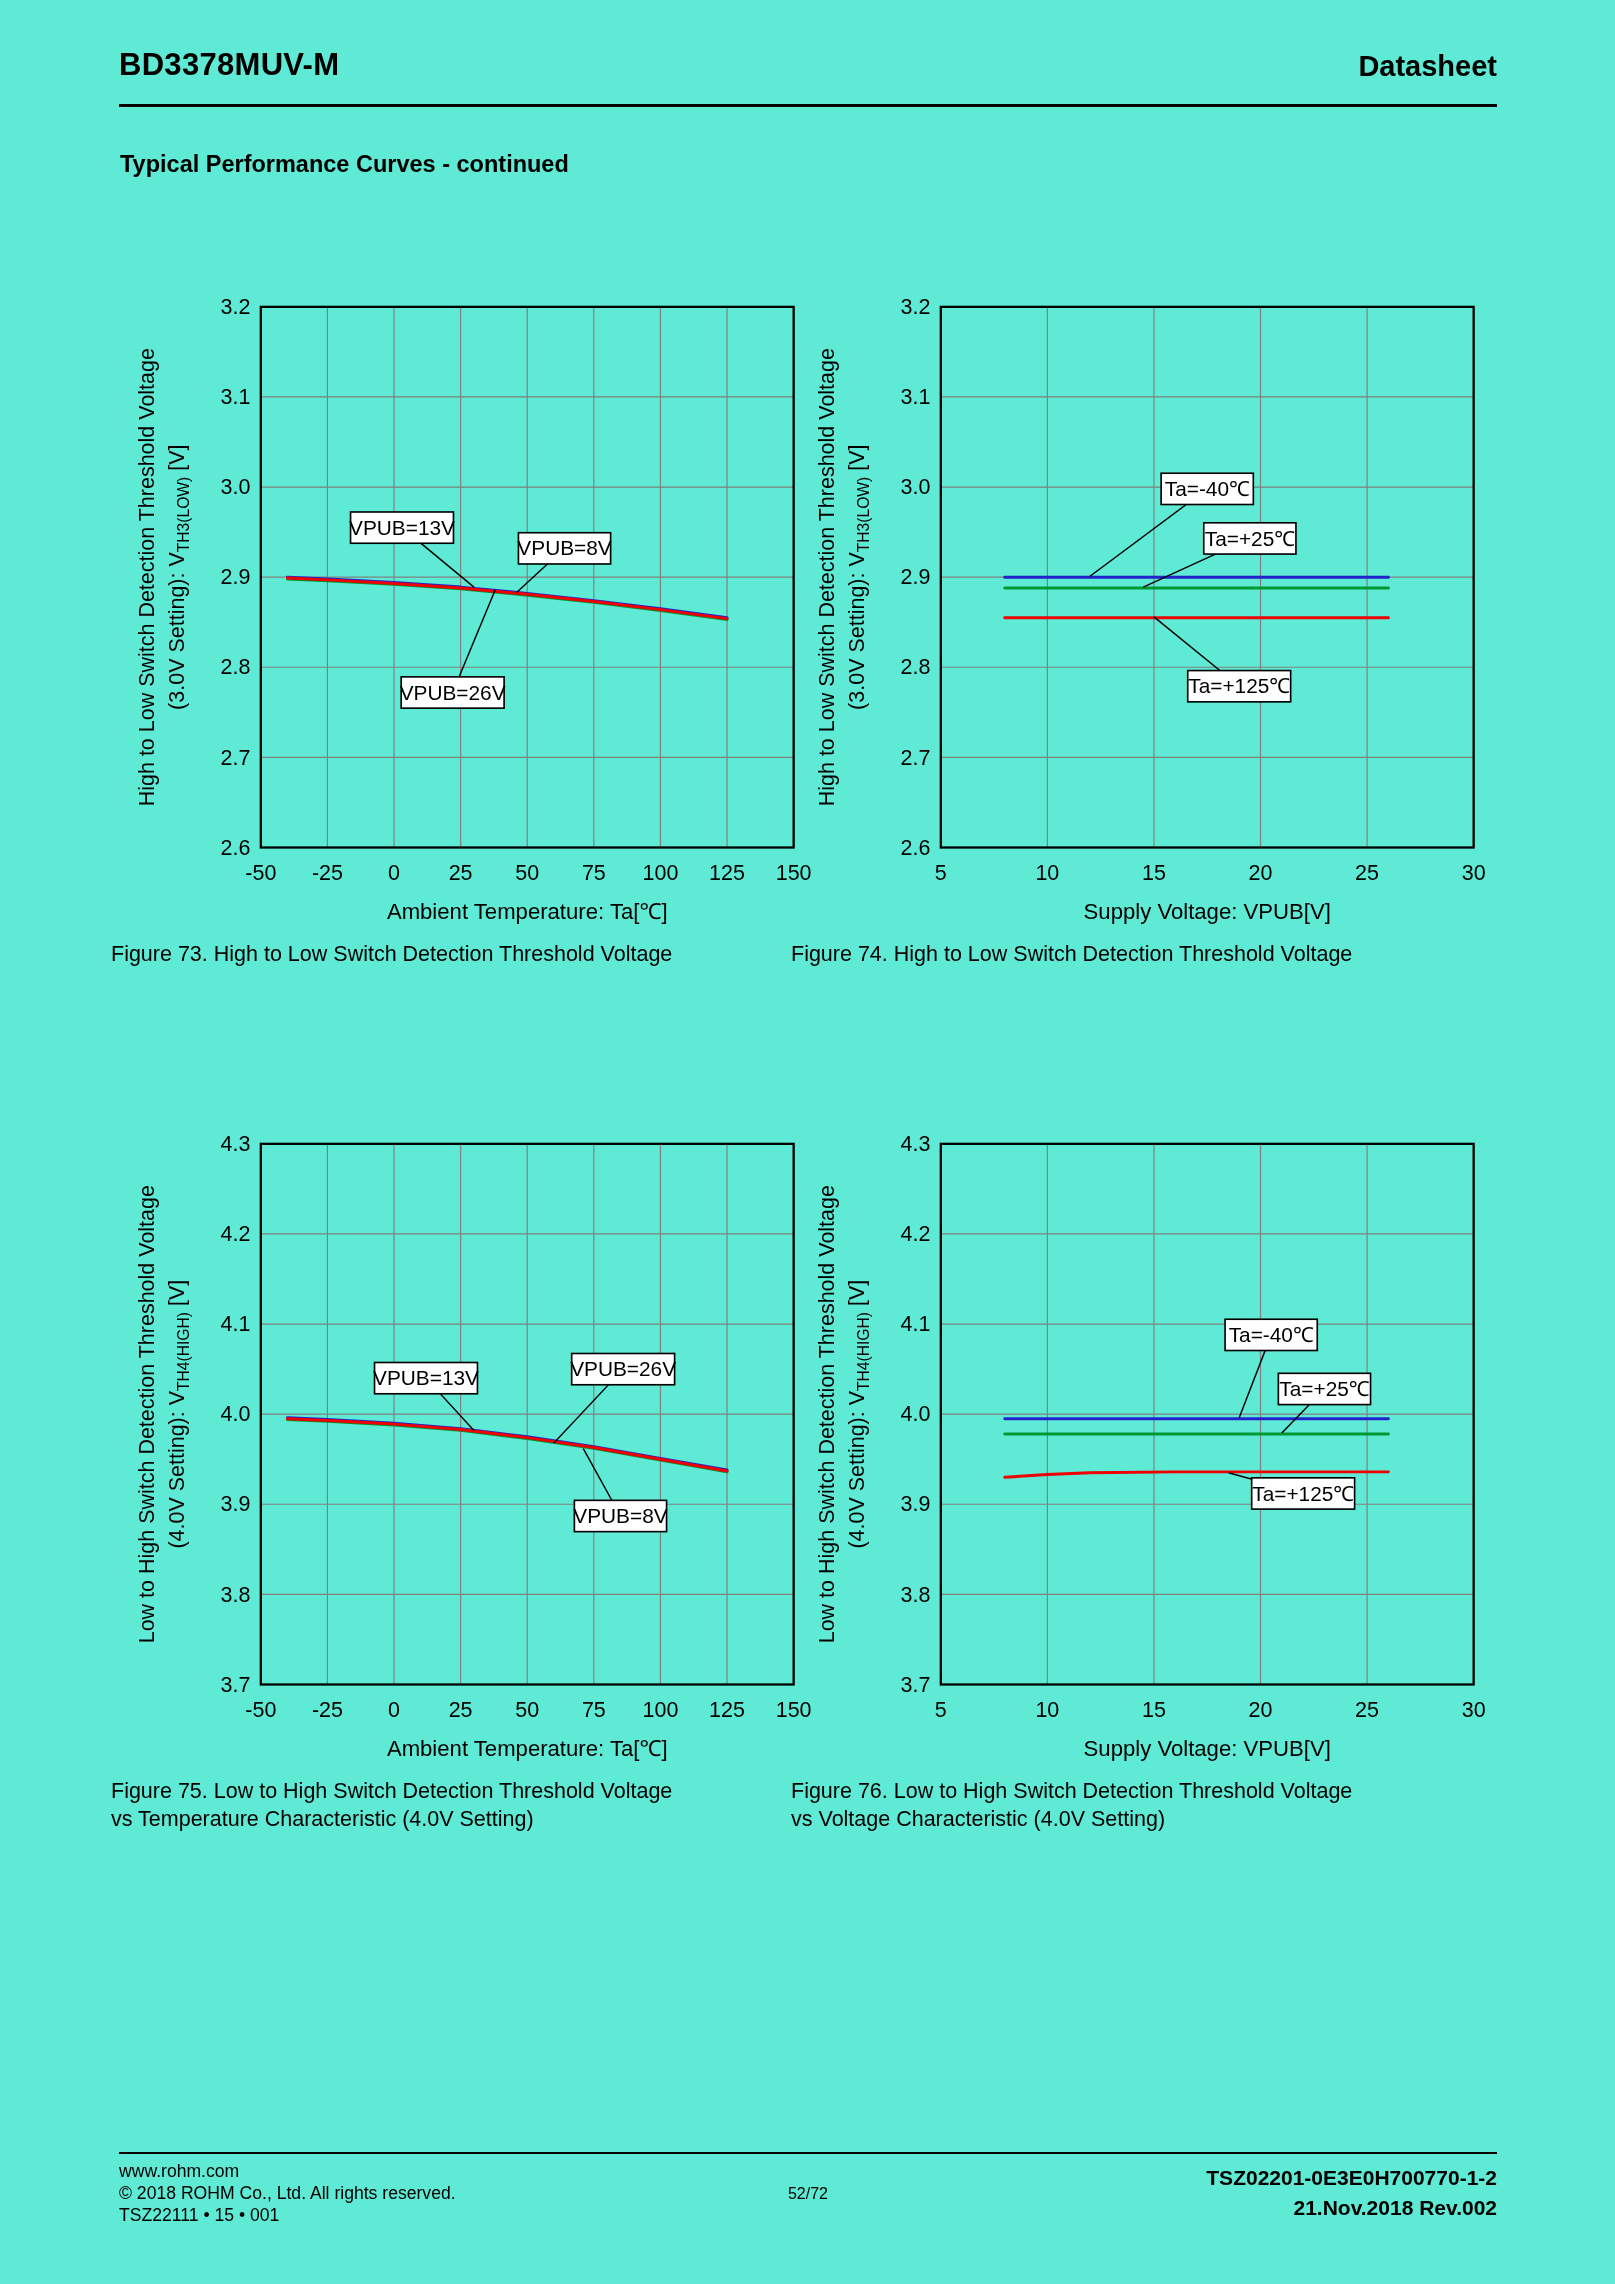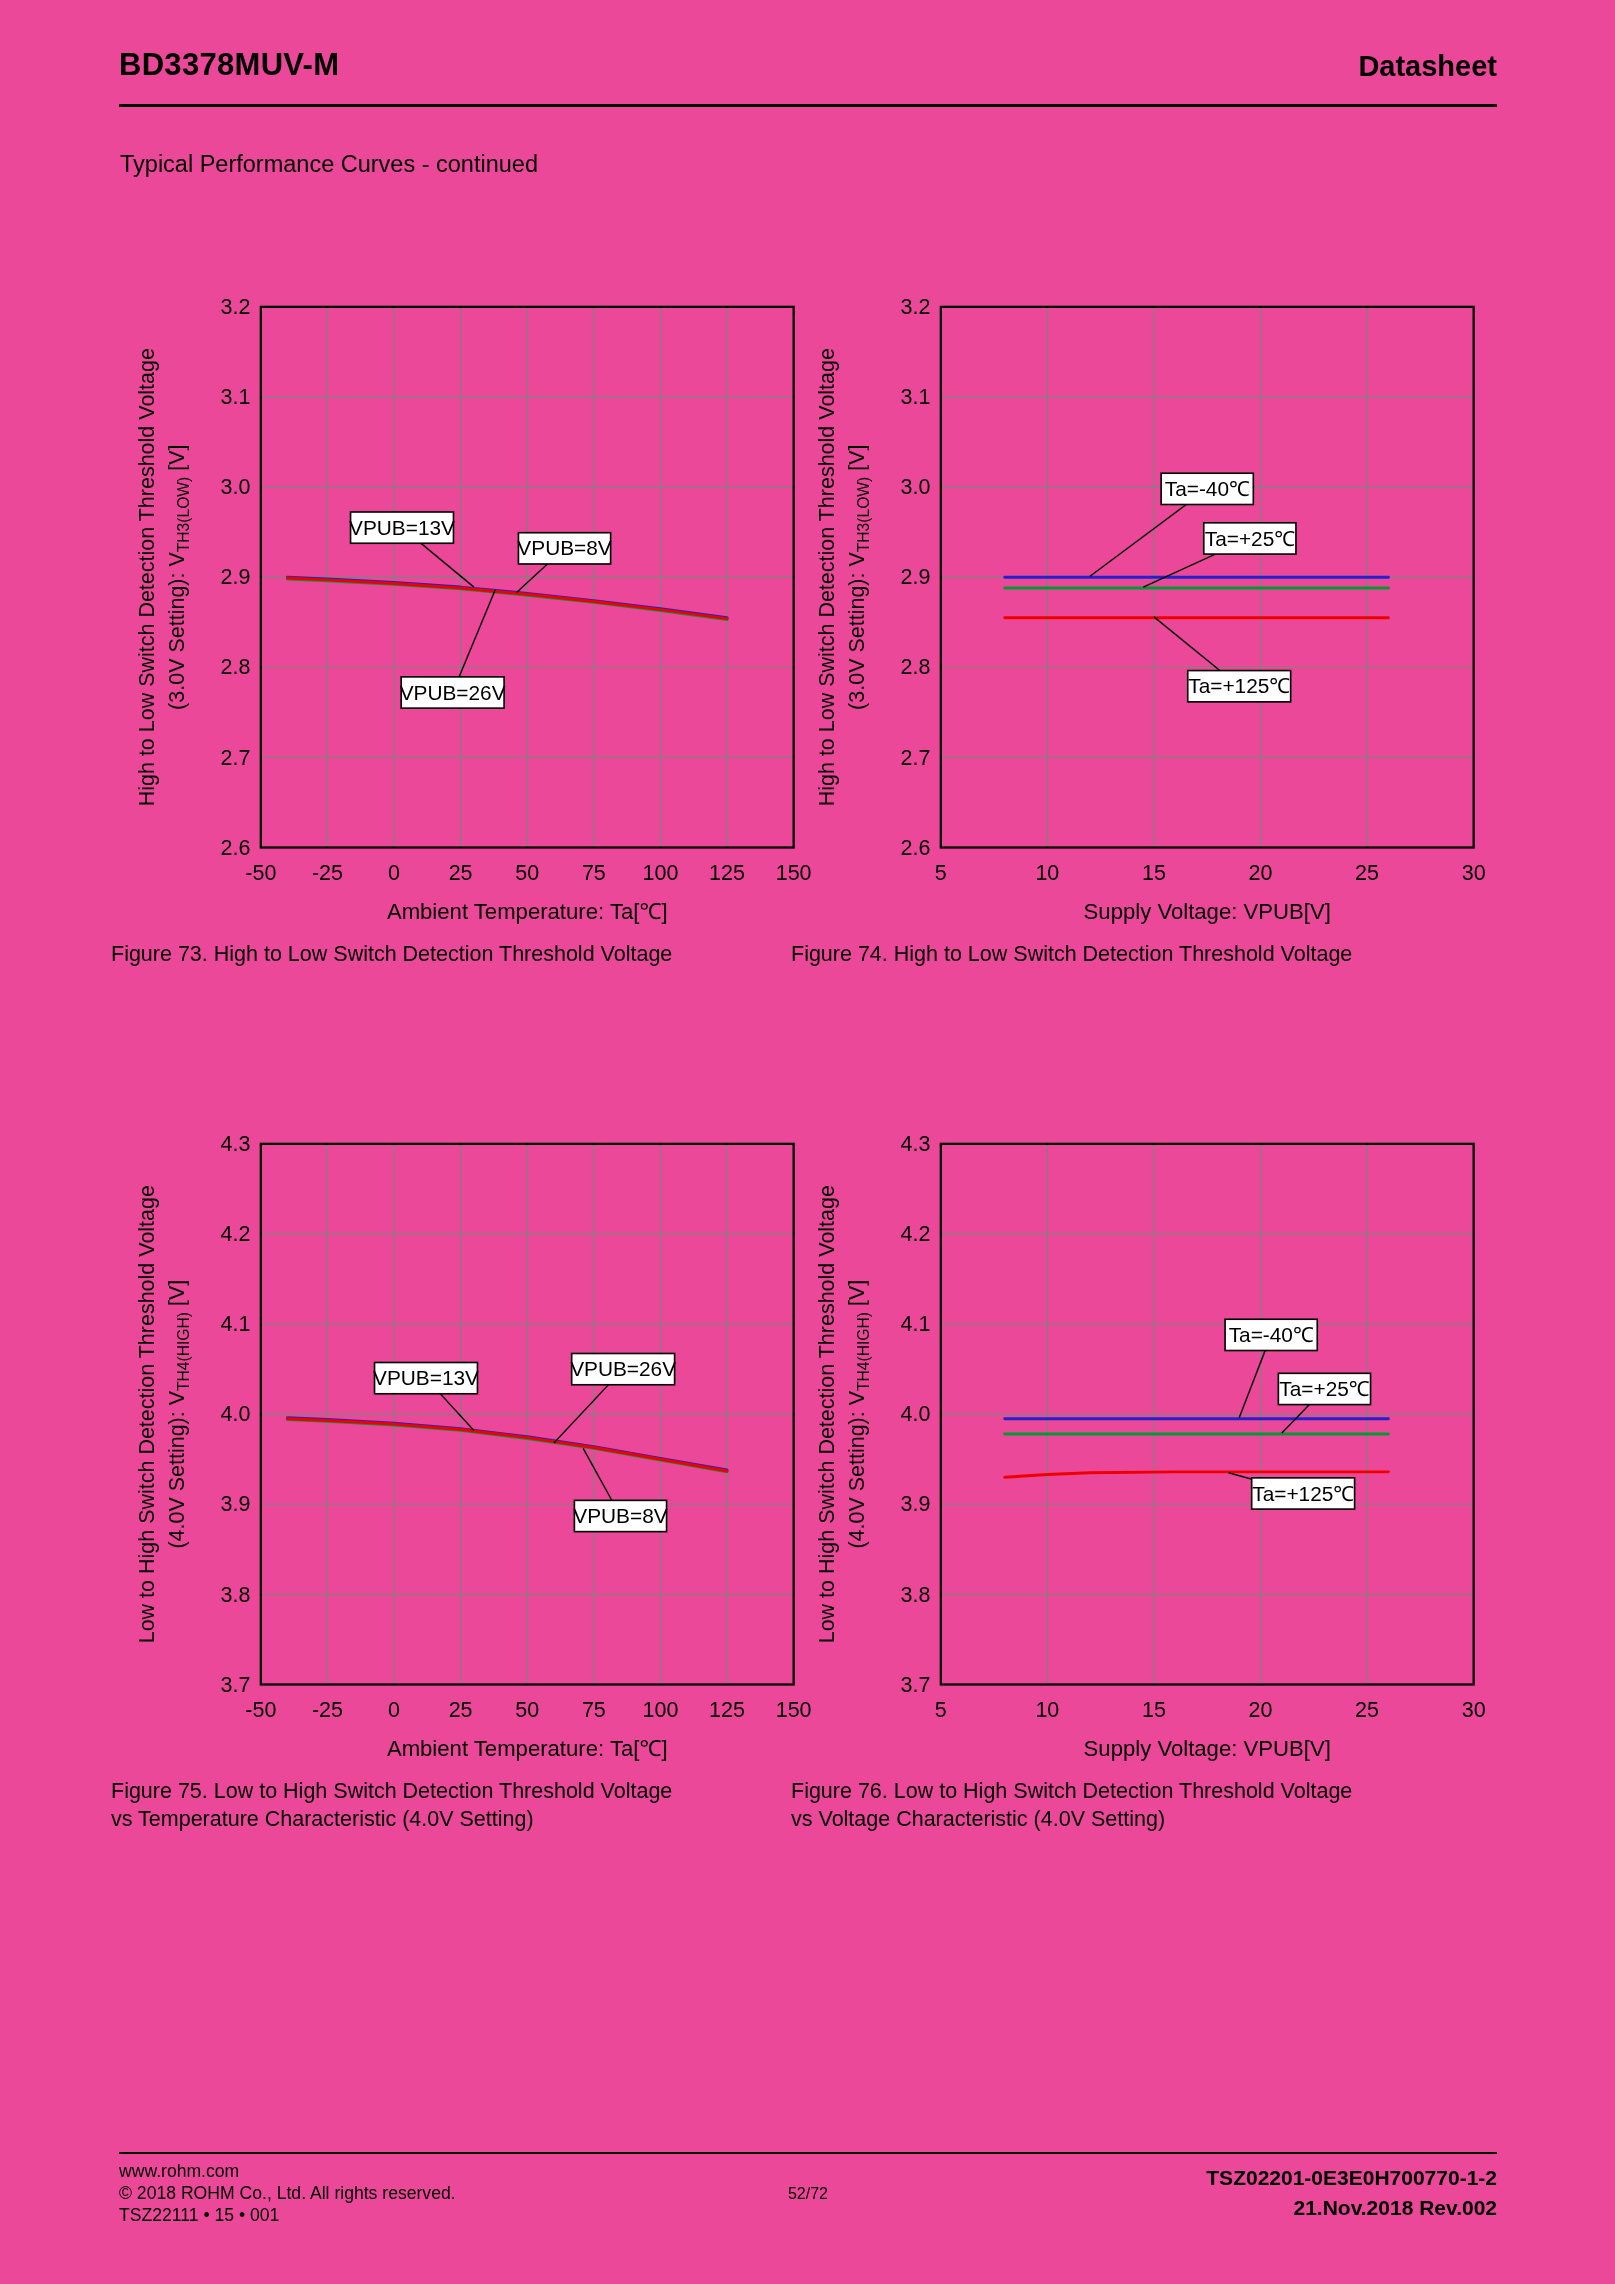--- a/index.html
+++ b/index.html
@@ -1,23 +1,23 @@
 <!DOCTYPE html>
 <html style="font-size:10.4px"><head>
 <meta charset="utf-8">
 <style>
   html,body { margin:0; padding:0; background:#fff; }
   .page {
-    position:relative; width:1616px; height:2284px; background:#ec4899;
+    position:relative; width:1616px; height:2284px; background:#5eead4;
     font-family:"Liberation Sans", sans-serif; color:#000; overflow:hidden;
   }
   .header-left  { position:absolute; left:119px; top:47px;  font-size:31px; font-weight:bold; letter-spacing:0.3px; }
   .header-right { position:absolute; right:119px; top:50px; font-size:29px; font-weight:600;margin-left:8px; }
   .header-rule  { position:absolute; left:119px; right:119px; top:104px; height:3.3px; background:#000; }
-  .section-title{ position:absolute; left:120px; top:151px; font-size:23.5px; font-weight:normal; }
+  .section-title{ position:absolute; left:120px; top:151px; font-size:23.5px; font-weight:bold; }
 
   .chart-block { position:absolute; width:710px; height:727px; }
   #chart-block-0 { left:111px;  top:287px;  }
   #chart-block-1 { left:791px; top:287px;  }
   #chart-block-2 { left:111px;  top:1124px; }
   #chart-block-3 { left:791px; top:1124px; }
   .chart-block svg { display:block; font-family:"Liberation Sans", sans-serif; }
   .caption { position:absolute; top:653px; left:0; width:710px; text-align:left; font-size:21.5px; line-height:1.32; }
 
   .footer-rule   { position:absolute; left:119px; right:119px; top:2152px; height:2px; background:#000; }

